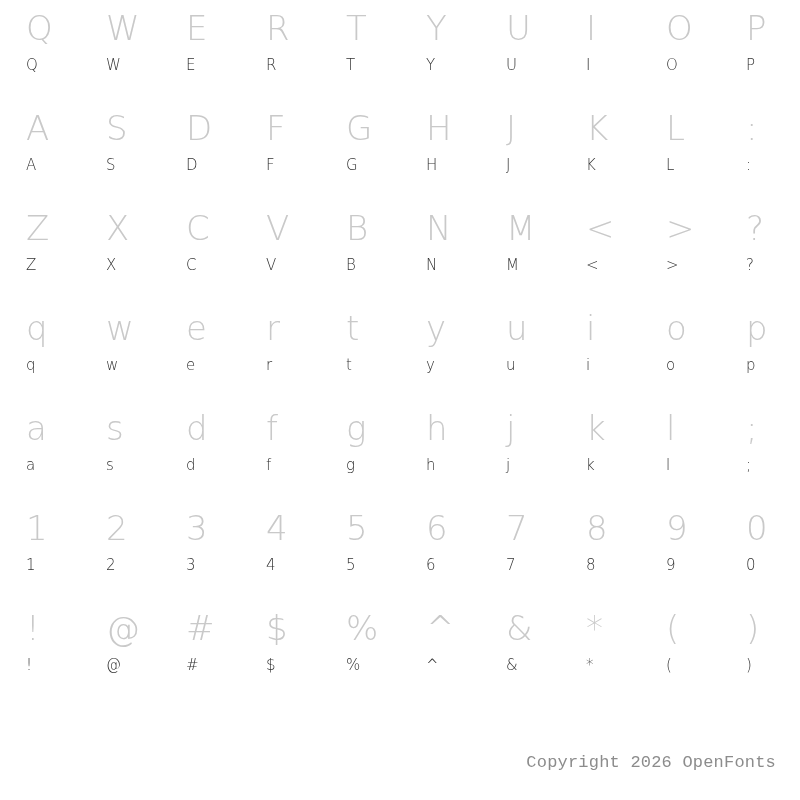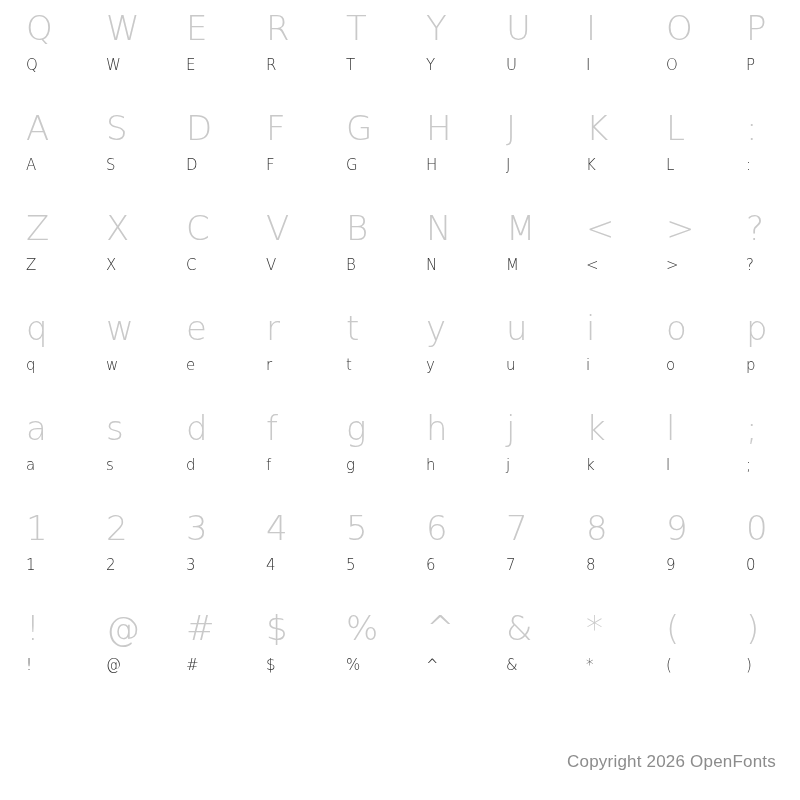--- a/index.html
+++ b/index.html
@@ -60,21 +60,21 @@
     font-weight: 300;
     line-height: 22px;
     color: #333333;
     margin-top: 4px;
     white-space: pre;
   }
   .copyright {
     position: absolute;
     right: 24px;
     bottom: 28px;
-    font-family: Liberation Sans, sans-serif;
+    font-family: Liberation Mono, monospace;
     font-size: 17px;
     font-weight: 400;
     color: #8c8c8c;
     letter-spacing: 0.2px;
     white-space: pre;
   }
 </style>
 </head>
 <body>
 

